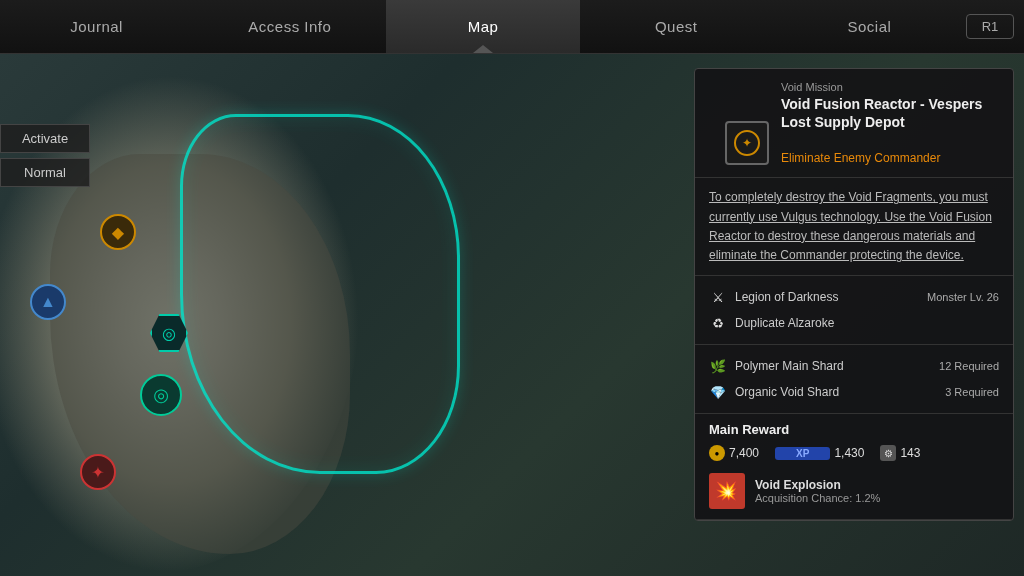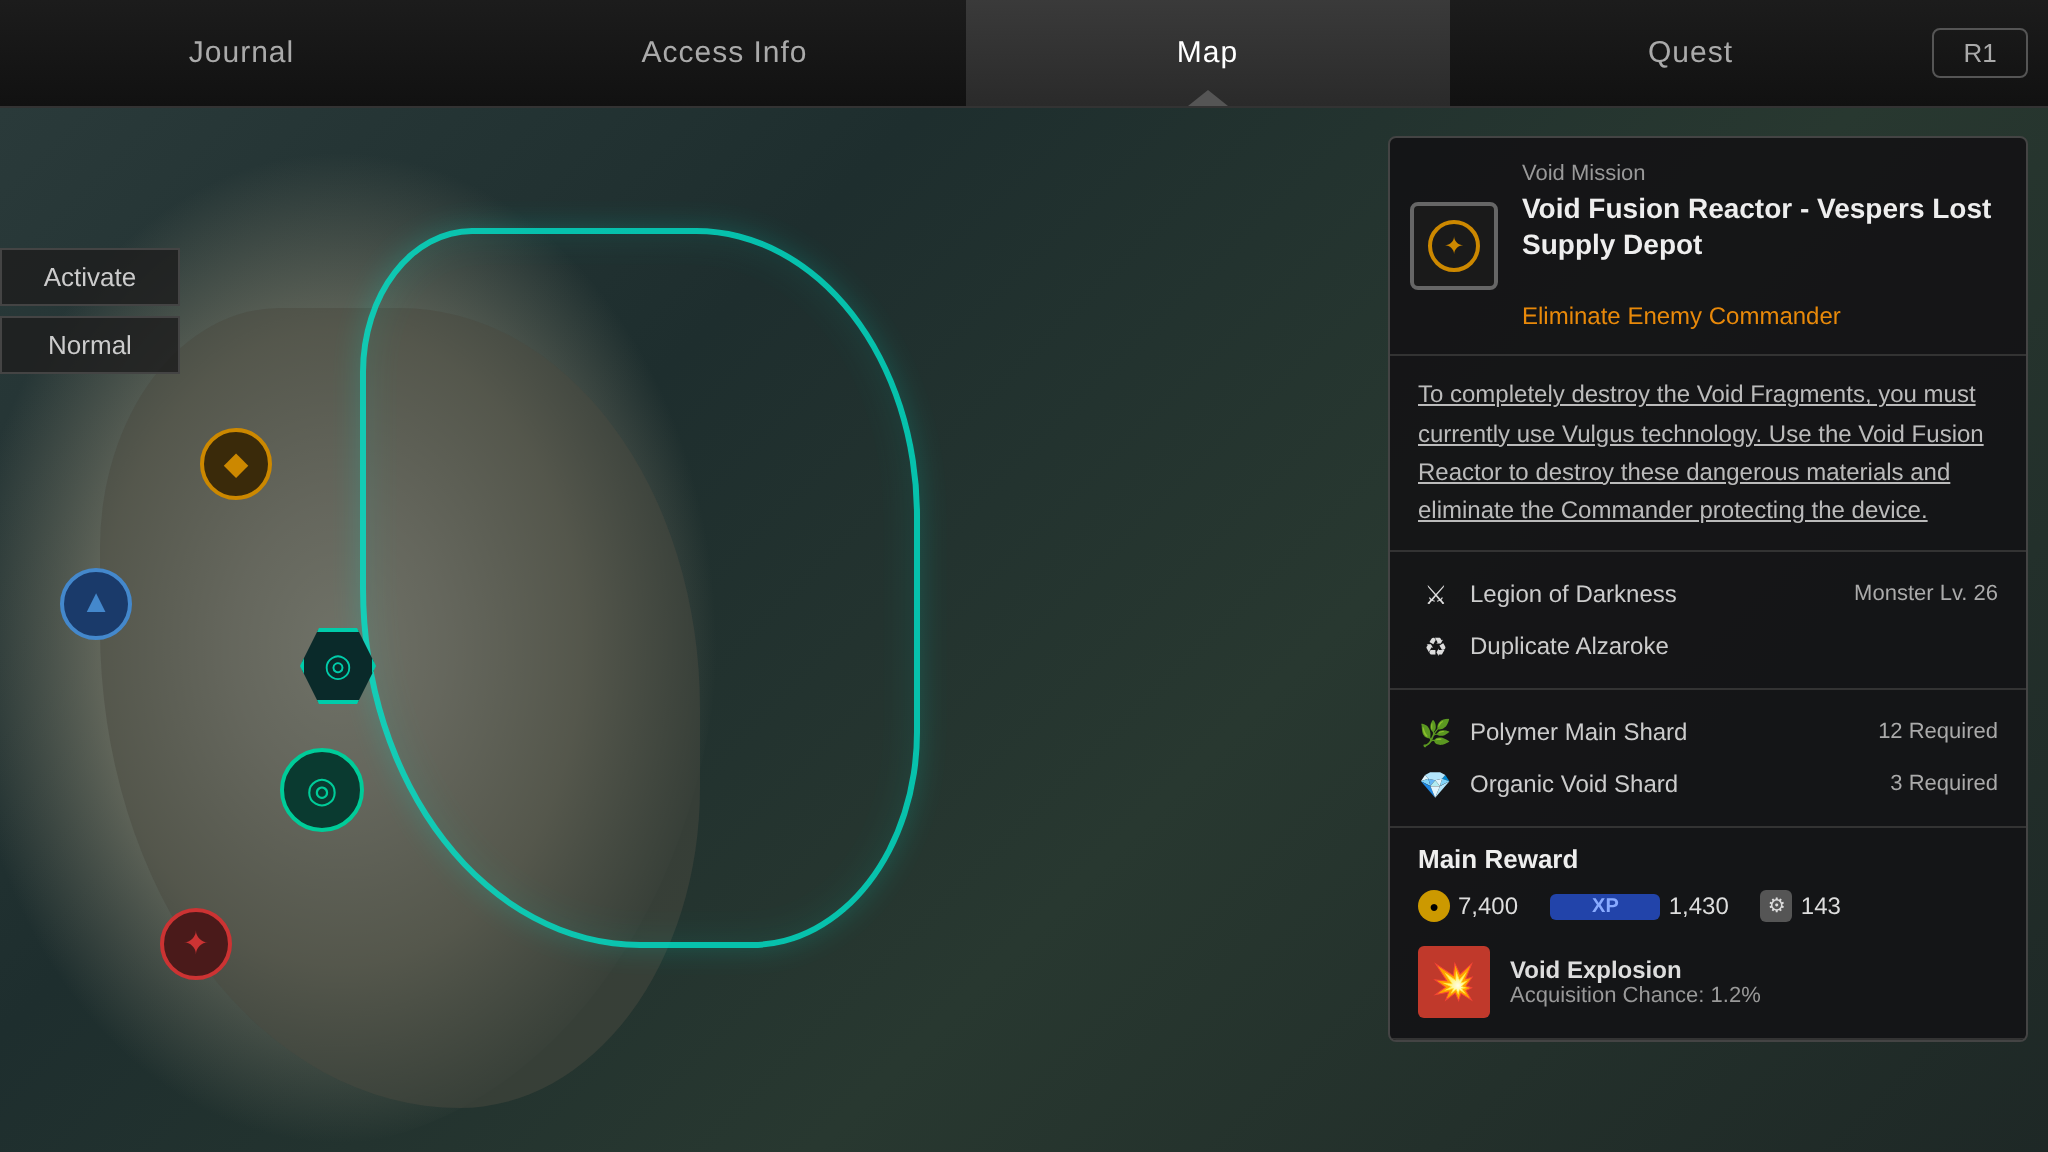--- a/index.html
+++ b/index.html
@@ -182,24 +182,24 @@
       padding: 0;
       color: #ddd;
       font-size: 13px;
       z-index: 200;
       max-height: 500px;
       overflow: hidden;
     }
 
     
     .mission-header {
-      padding: 12px 10px;
+      padding: 12px 30px;
       display: flex;
       gap: 12px;
-      align-items: center;
+      align-items: flex-end;
       border-bottom: 1px solid #333;
     }
     .mission-icon {
       width: 44px; height: 44px;
       background: #1a1a1a;
       border: 2px solid #666;
       border-radius: 4px;
       display: flex;
       align-items: center;
       justify-content: center;
@@ -357,20 +357,23 @@
   </div>
   <div class="nav-item">
     <span>Access Info</span>
   </div>
   <div class="nav-item active">
     <span>Map</span>
   </div>
   <div class="nav-item">
     <span>Quest</span>
   </div>
+  <div class="nav-item">
+    <span>Social</span>
+  </div>
   <div class="nav-r1">
     <span>R1</span>
   </div>
 </div>
 
 <div class="map-area">
   <div class="map-terrain">
     <div class="terrain-light"></div>
     <div class="terrain-dark"></div>
     <div class="teal-border"></div>

